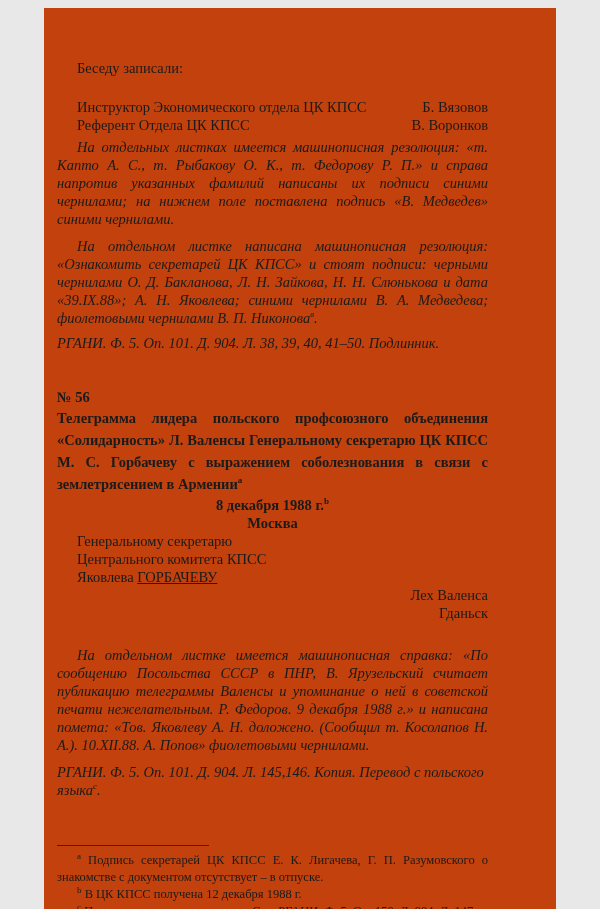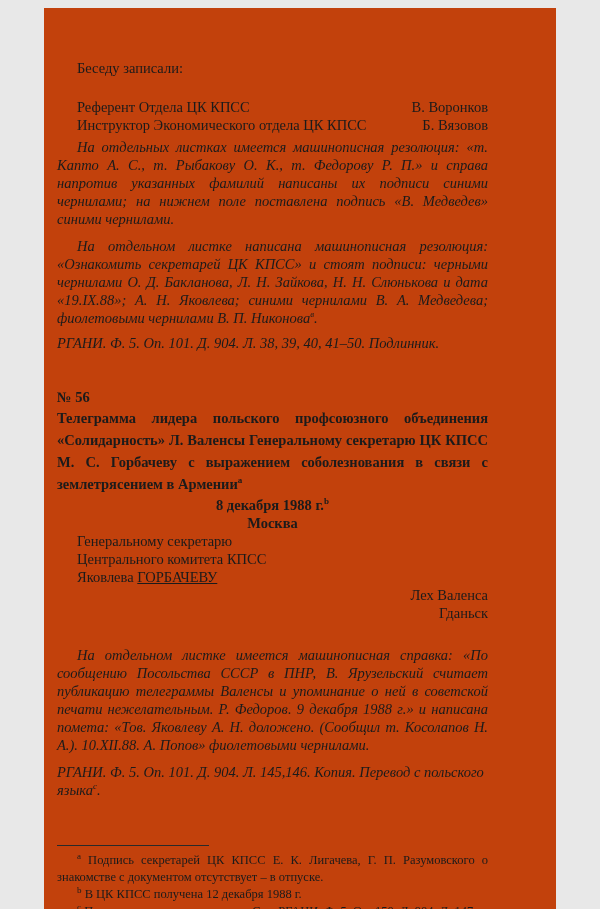--- a/index.html
+++ b/index.html
@@ -46,32 +46,32 @@
 </head>
 <body>
 
 <div class="page">
   <div class="content">
 
     <p class="recorded">Беседу записали:</p>
 
     <div class="sig-block">
       <div class="sig-row">
+        <span class="sig-role">Инструктор Экономического отдела ЦК КПСС</span>
+        <span class="sig-name">Б. Вязовов</span>
+      </div>
+      <div class="sig-row">
         <span class="sig-role">Референт Отдела ЦК КПСС</span>
         <span class="sig-name">В. Воронков</span>
-      </div>
-      <div class="sig-row">
-        <span class="sig-role">Инструктор Экономического отдела ЦК КПСС</span>
-        <span class="sig-name">Б. Вязовов</span>
       </div>
     </div>
 
     <p class="note1 ital just indent">На отдельных листках имеется машинописная резолюция: «т. Капто А. С., т. Рыбакову О. К., т. Федорову Р. П.» и справа напротив указанных фамилий написаны их подписи синими чернилами; на нижнем поле поставлена подпись «В. Медведев» синими чернилами.</p>
 
-    <p class="note2 ital just indent"><span>На отдельном листке написана машинописная резолюция: «Ознакомить секретарей ЦК КПСС» и стоят подписи: черными чернилами О. Д. Бакланова, Л. Н. Зайкова, Н. Н. Слюнькова и дата «19.IX.88»; А. Н. Яковлева; синими чернилами В. А. Медведева; фиолетовыми чернилами В. П. Никонова</span><sup>в</sup><span>.</span></p>
+    <p class="note2 ital just indent"><span>На отдельном листке написана машинописная резолюция: «Ознакомить секретарей ЦК КПСС» и стоят подписи: черными чернилами О. Д. Бакланова, Л. Н. Зайкова, Н. Н. Слюнькова и дата «39.IX.88»; А. Н. Яковлева; синими чернилами В. А. Медведева; фиолетовыми чернилами В. П. Никонова</span><sup>в</sup><span>.</span></p>
 
     <p class="archive1 ital">РГАНИ. Ф. 5. Оп. 101. Д. 904. Л. 38, 39, 40, 41–50. Подлинник.</p>
 
     <p class="doc-number">№ 56</p>
 
     <p class="doc-title"><span>Телеграмма лидера польского профсоюзного объединения «Солидарность» Л. Валенсы Генеральному секретарю ЦК КПСС М. С. Горбачеву с выражением соболезнования в связи с землетрясением в Армении</span><sup>а</sup></p>
 
     <div class="dateline">
       <p><span>8 декабря 1988 г.</span><sup>b</sup></p>
       <p>Москва</p>

